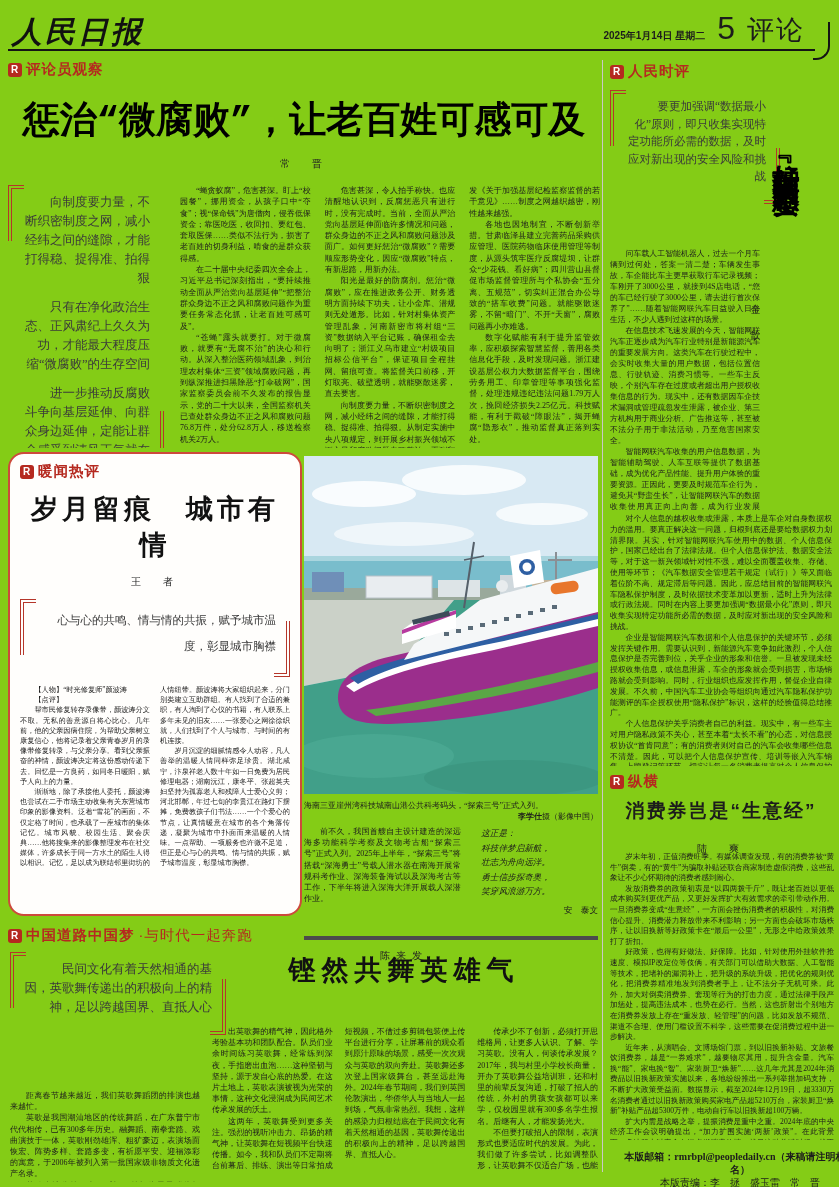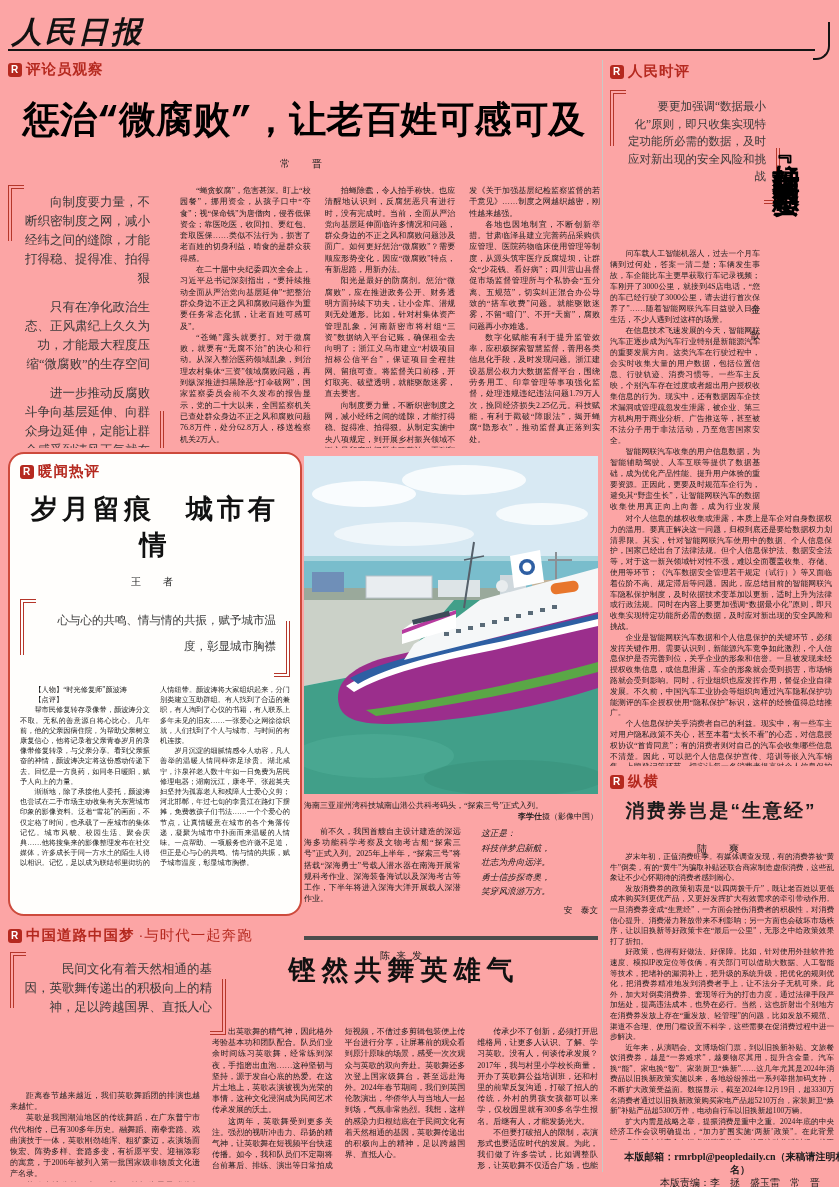--- a/index.html
+++ b/index.html
@@ -1,16 +1,16 @@
 <!DOCTYPE html>
 <html><head>
 <meta charset="utf-8">
 <style>
   html,body{margin:0;padding:0;background:#d9d9d6;}
-  .page{position:relative;width:839px;height:1187px;margin:0 auto;background:#fca5a5;
+  .page{position:relative;width:839px;height:1187px;margin:0 auto;background:#84cc16;
         font-family:"Liberation Serif","DejaVu Serif",serif;color:#1c1c1c;overflow:hidden;
         box-shadow:0 0 6px rgba(0,0,0,.35);}
   
   .masthead{position:absolute;left:12px;top:12px;font-family:"DejaVu Serif",serif;
             font-size:30px;font-weight:bold;font-style:italic;letter-spacing:3px;color:#111;}
   .header-right{position:absolute;right:34px;top:10px;display:flex;align-items:baseline;gap:12px;}
   .pub-date{font-size:10px;font-weight:bold;font-family:"Liberation Sans",sans-serif;}
   .page-num{font-size:32px;font-family:"Liberation Sans",sans-serif;}
   .section-name{font-size:27px;font-family:"Liberation Sans",sans-serif;letter-spacing:2px;}
   .header-rule{position:absolute;left:8px;right:24px;top:49px;border-top:2px solid #141414;}
@@ -91,20 +91,25 @@
   .pg-footer{position:absolute;left:604px;top:1150px;width:232px;text-align:center;
              font-size:10px;line-height:13px;padding-left:20px;}
   .pg-footer .bold{font-weight:bold;}
 </style>
 </head>
 <body>
 
 <div class="page">
 
   <div class="masthead">人民日报</div>
+  <div class="header-right">
+    <span class="pub-date">2025年1月14日 星期二</span>
+    <span class="page-num">5</span>
+    <span class="section-name">评论</span>
+  </div>
   <div class="header-rule"></div>
   <div class="corner-bracket"></div>
   <div class="v-divider"></div>
 
   <div class="observer">
     <div class="sec-label">
       <span class="r-icon">R</span>
       <span>评论员观察</span>
     </div>
     <div class="obs-headline">惩治“微腐败”，让老百姓可感可及</div>
@@ -112,21 +117,21 @@
     <div class="obs-body">
       <div class="obs-quotes pq">
           <p class="pq-para">向制度要力量，不断织密制度之网，减小经纬之间的缝隙，才能打得稳、捉得准、拍得狠</p>
           <p class="pq-para">只有在净化政治生态、正风肃纪上久久为功，才能最大程度压缩“微腐败”的生存空间</p>
           <p class="pq-para">进一步推动反腐败斗争向基层延伸、向群众身边延伸，定能让群众感受到清风正气就在身边</p>
         </div>
       <div class="obs-cols jt">
           <p class="bp">“蝇贪蚁腐”，危害甚深。盯上“校园餐”，挪用资金，从孩子口中“夺食”；视“保命钱”为唐僧肉，侵吞低保资金；靠医吃医，收回扣、要红包、套取医保……类似不法行为，损害了老百姓的切身利益，啃食的是群众获得感。</p>
           <p class="bp">在二十届中央纪委四次全会上，习近平总书记深刻指出，“要持续推动全面从严治党向基层延伸”“把整治群众身边不正之风和腐败问题作为重要任务常态化抓，让老百姓可感可及”。</p>
           <p class="bp">“苍蝇”露头就要打。对于微腐败，就要有“无腐不治”的决心和行动。从深入整治医药领域乱象，到治理农村集体“三资”领域腐败问题，再到纵深推进扫黑除恶“打伞破网”，国家监察委员会前不久发布的报告显示，党的二十大以来，全国监察机关已查处群众身边不正之风和腐败问题76.8万件，处分62.8万人，移送检察机关2万人。</p>
-          <p class="bp">拍蝇除蠹，令人拍手称快。也应清醒地认识到，反腐惩恶只有进行时，没有完成时。当前，全面从严治党向基层延伸面临许多情况和问题，群众身边的不正之风和腐败问题涉及面广。如何更好惩治“微腐败”？需要顺应形势变化，因应“微腐败”特点，有新思路，用新办法。</p>
+          <p class="bp">危害甚深，令人拍手称快。也应清醒地认识到，反腐惩恶只有进行时，没有完成时。当前，全面从严治党向基层延伸面临许多情况和问题，群众身边的不正之风和腐败问题涉及面广。如何更好惩治“微腐败”？需要顺应形势变化，因应“微腐败”特点，有新思路，用新办法。</p>
           <p class="bp">阳光是最好的防腐剂。惩治“微腐败”，应在推进政务公开、财务透明方面持续下功夫，让小金库、潜规则无处遁形。比如，针对村集体资产管理乱象，河南新密市将村组“三资”数据纳入平台记账，确保租金去向明了；浙江义乌市建立“村级项目招标公信平台”，保证项目全程挂网、留痕可查。将监督关口前移，开灯取亮、破壁透明，就能驱散迷雾，直去要害。</p>
           <p class="bp">向制度要力量，不断织密制度之网，减小经纬之间的缝隙，才能打得稳、捉得准、拍得狠。从制定实施中央八项规定，到开展乡村振兴领域不正之风和腐败问题专项整治，再到印发《关于加强基层纪检监察监督的若干意见》……制度之网越织越密，刚性越来越强。</p>
           <p class="bp">各地也因地制宜，不断创新举措。甘肃临泽县建立完善药品采购供应管理、医院药物临床使用管理等制度，从源头筑牢医疗反腐堤坝，让群众“少花钱、看好病”；四川营山县督促市场监督管理所与个私协会“五分离、五规范”，切实纠正混合办公导致的“搭车收费”问题。就能驱散迷雾，不留“暗门”、不开“天窗”，腐败问题再小亦难逃。</p>
           <p class="bp">数字化赋能有利于提升监管效率，应积极探索智慧监督，善用各类信息化手段，及时发现问题。浙江建设基层公权力大数据监督平台，围绕劳务用工、印章管理等事项强化监督，处理违规违纪违法问题1.79万人次，挽回经济损失2.25亿元。科技赋能，有利于戳破“障眼法”，揭开蝇腐“隐形衣”，推动监督真正落到实处。</p>
         </div>
     </div>
   </div>
 
   <div class="nuanwen">
     <div class="sec-label">

